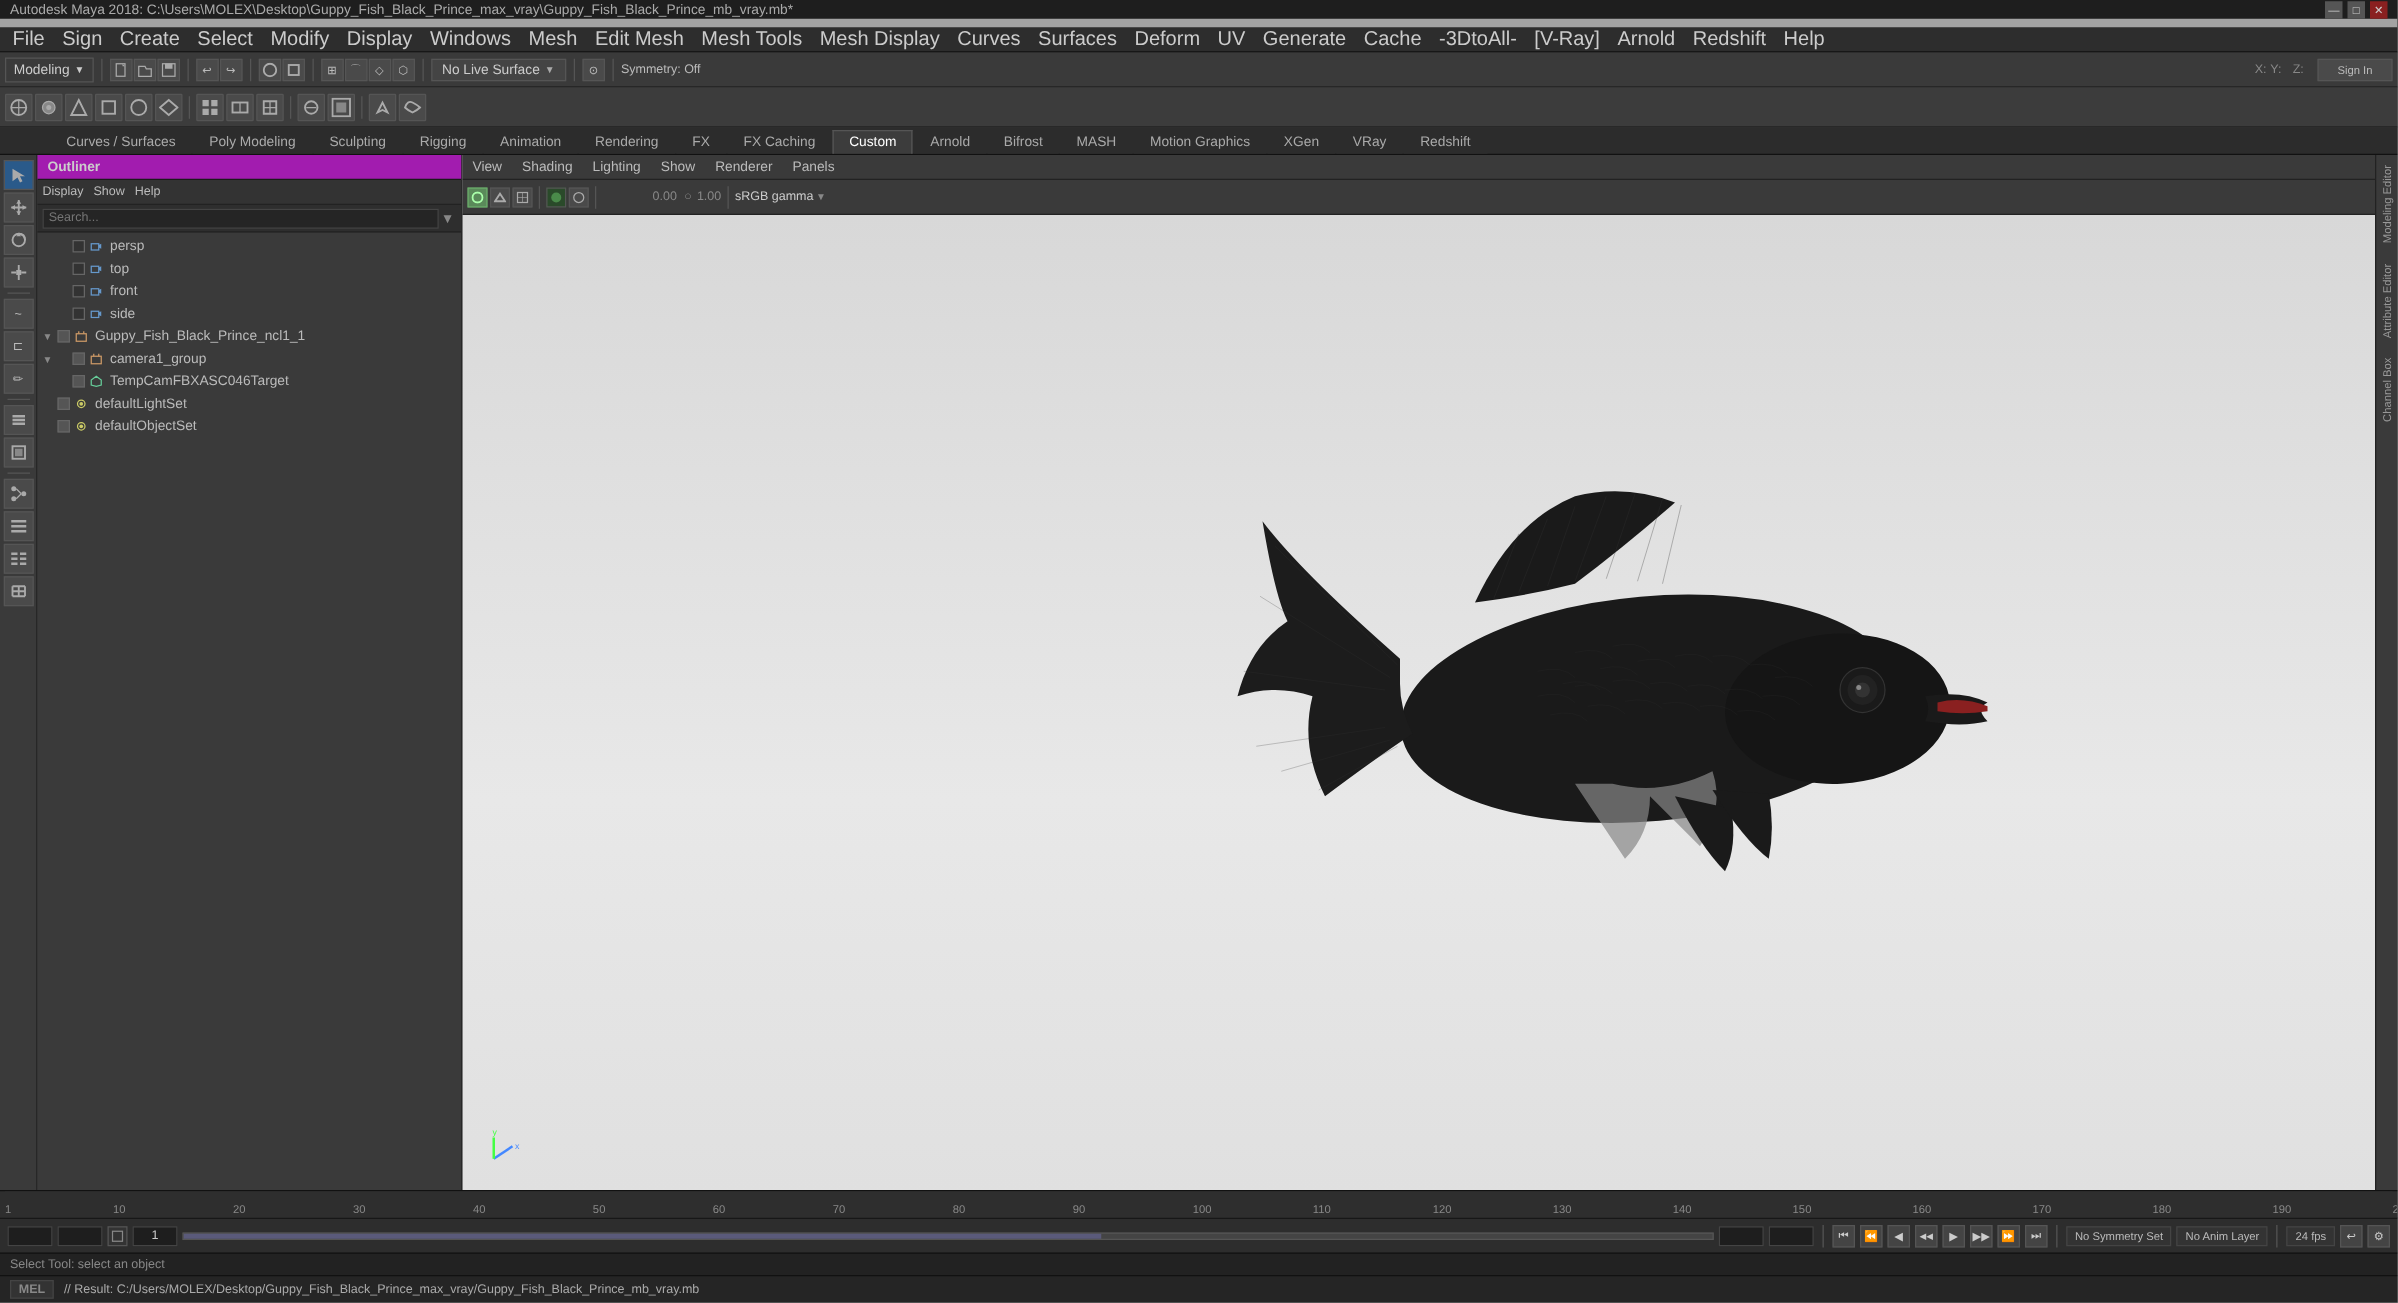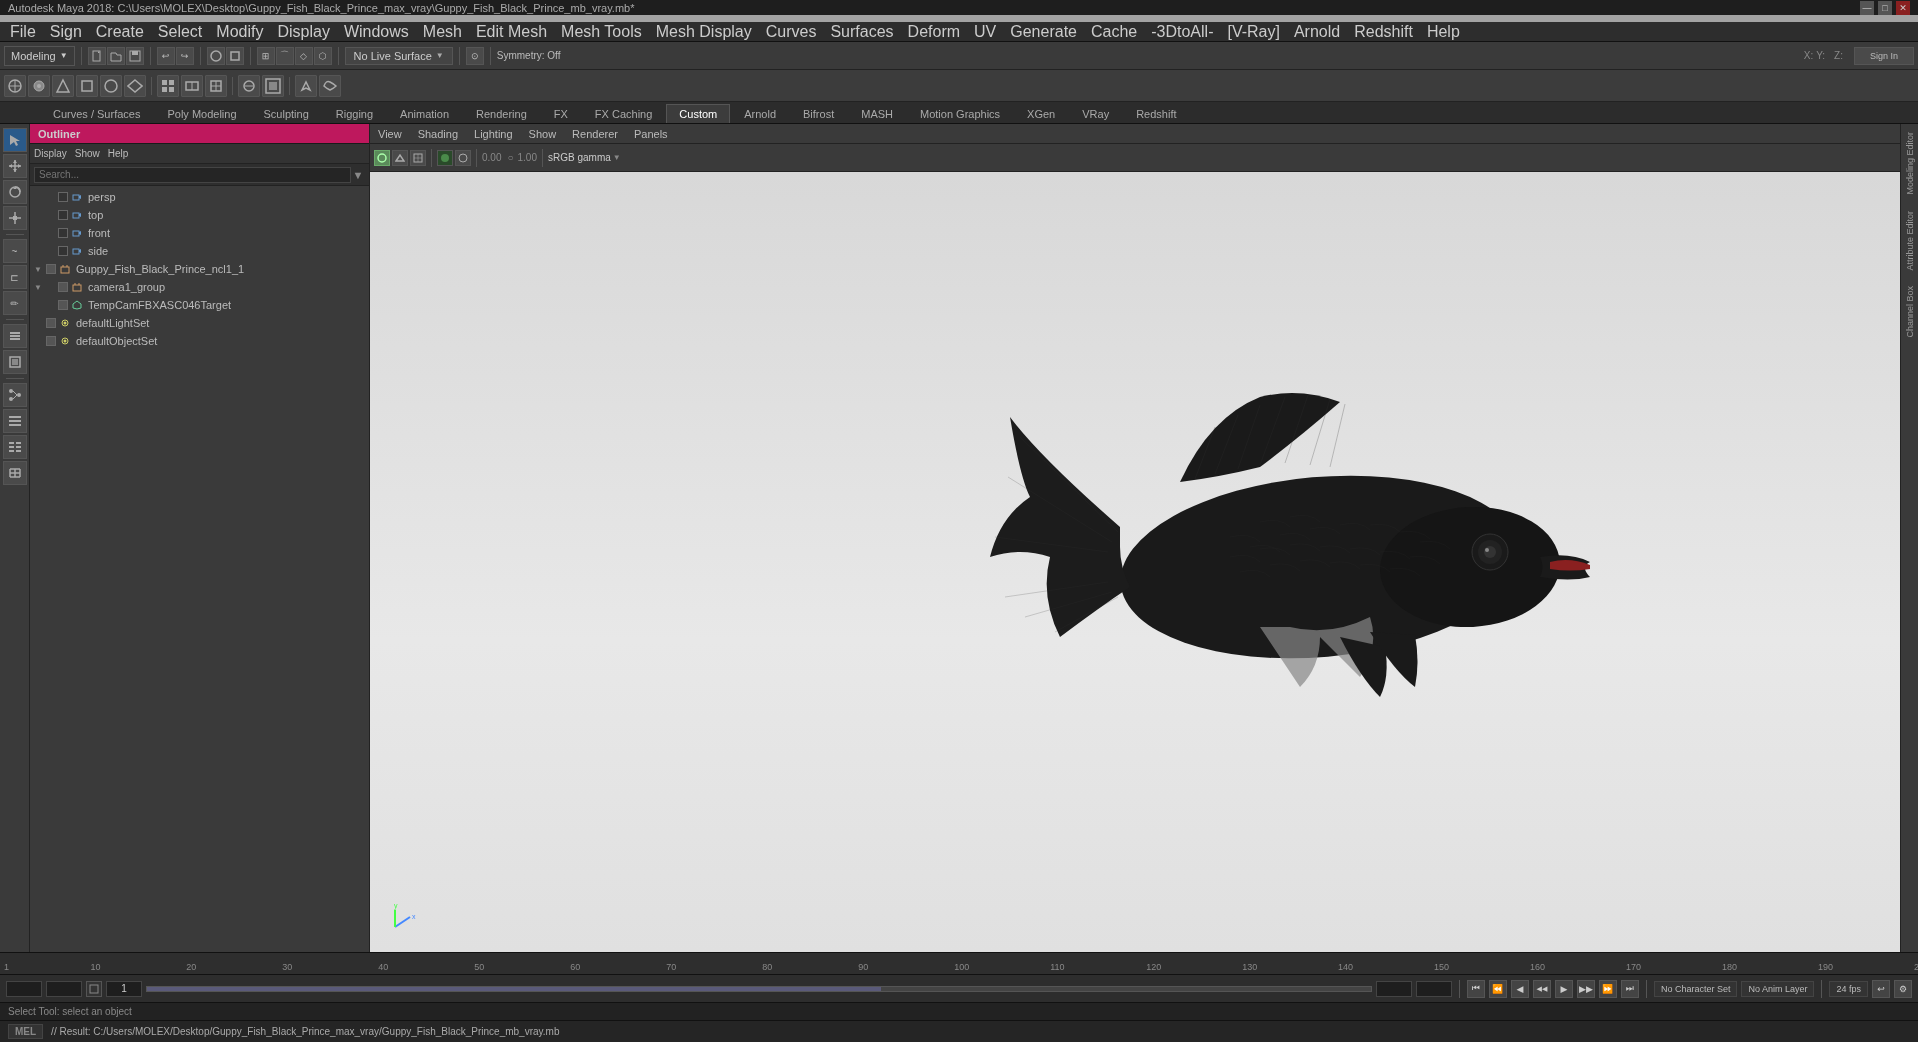--- a/index.html
+++ b/index.html
@@ -164,21 +164,21 @@
     
     #outliner-panel {
       width: 340px;
       background: #3a3a3a;
       display: flex;
       flex-direction: column;
       border-right: 1px solid #222;
     }
     #outliner-header {
       height: 20px;
-      background: #be185d;
+      background: #a21caf;
       display: flex;
       align-items: center;
       padding: 0 8px;
       border-bottom: 1px solid #1a1a1a;
     }
     #outliner-header span {
       font-size: 11px;
       color: #ccc;
       font-weight: bold;
     }
@@ -947,21 +947,21 @@
           <svg width="10" height="10" viewBox="0 0 10 10">
               <circle cx="5" cy="5" r="4" fill="#4a8a4a"></circle>
             </svg>
         </div>
         <div class="small-icon-btn" style="width:16px; height:16px;">
           <svg width="10" height="10" viewBox="0 0 10 10">
               <circle cx="5" cy="5" r="4" fill="none" stroke="#aaa" stroke-width="1"></circle>
             </svg>
         </div>
         <div class="tb-sep"></div>
-        <span style="font-size:10px; color:#888;">0.00</span>
+        <span style="font-size:10px; color:#888;margin-left:40px;">0.00</span>
         <span style="font-size:10px; color:#888; margin-left:4px;">○</span>
         <span style="font-size:10px; color:#888; margin-left:2px;">1.00</span>
         <div class="tb-sep"></div>
         <div style="display:flex; align-items:center; gap:2px;">
           <span style="font-size:10px; color:#ccc;">sRGB gamma</span>
           <span style="font-size:8px; color:#888;">▼</span>
         </div>
       </div>
 
       <div id="viewport-canvas" style="background:linear-gradient(180deg, #d8d8d8 0%, #e8e8e8 60%, #e0e0e0 100%);">
@@ -1114,21 +1114,21 @@
       <div class="play-btn">◀</div>
       <div class="play-btn" style="font-size:7px;">◀◀</div>
       <div class="play-btn">▶</div>
       <div class="play-btn">▶▶</div>
       <div class="play-btn">⏩</div>
       <div class="play-btn">⏭</div>
 
       <div class="tb-sep"></div>
 
       <div class="sel-btn">
-        <span>No Character Set</span>
+        <span>No Symmetry Set</span>
       </div>
 
       <div class="sel-btn">
         <span>No Anim Layer</span>
       </div>
 
       <div class="tb-sep"></div>
 
       <div class="sel-btn">
         <span>24 fps</span>

